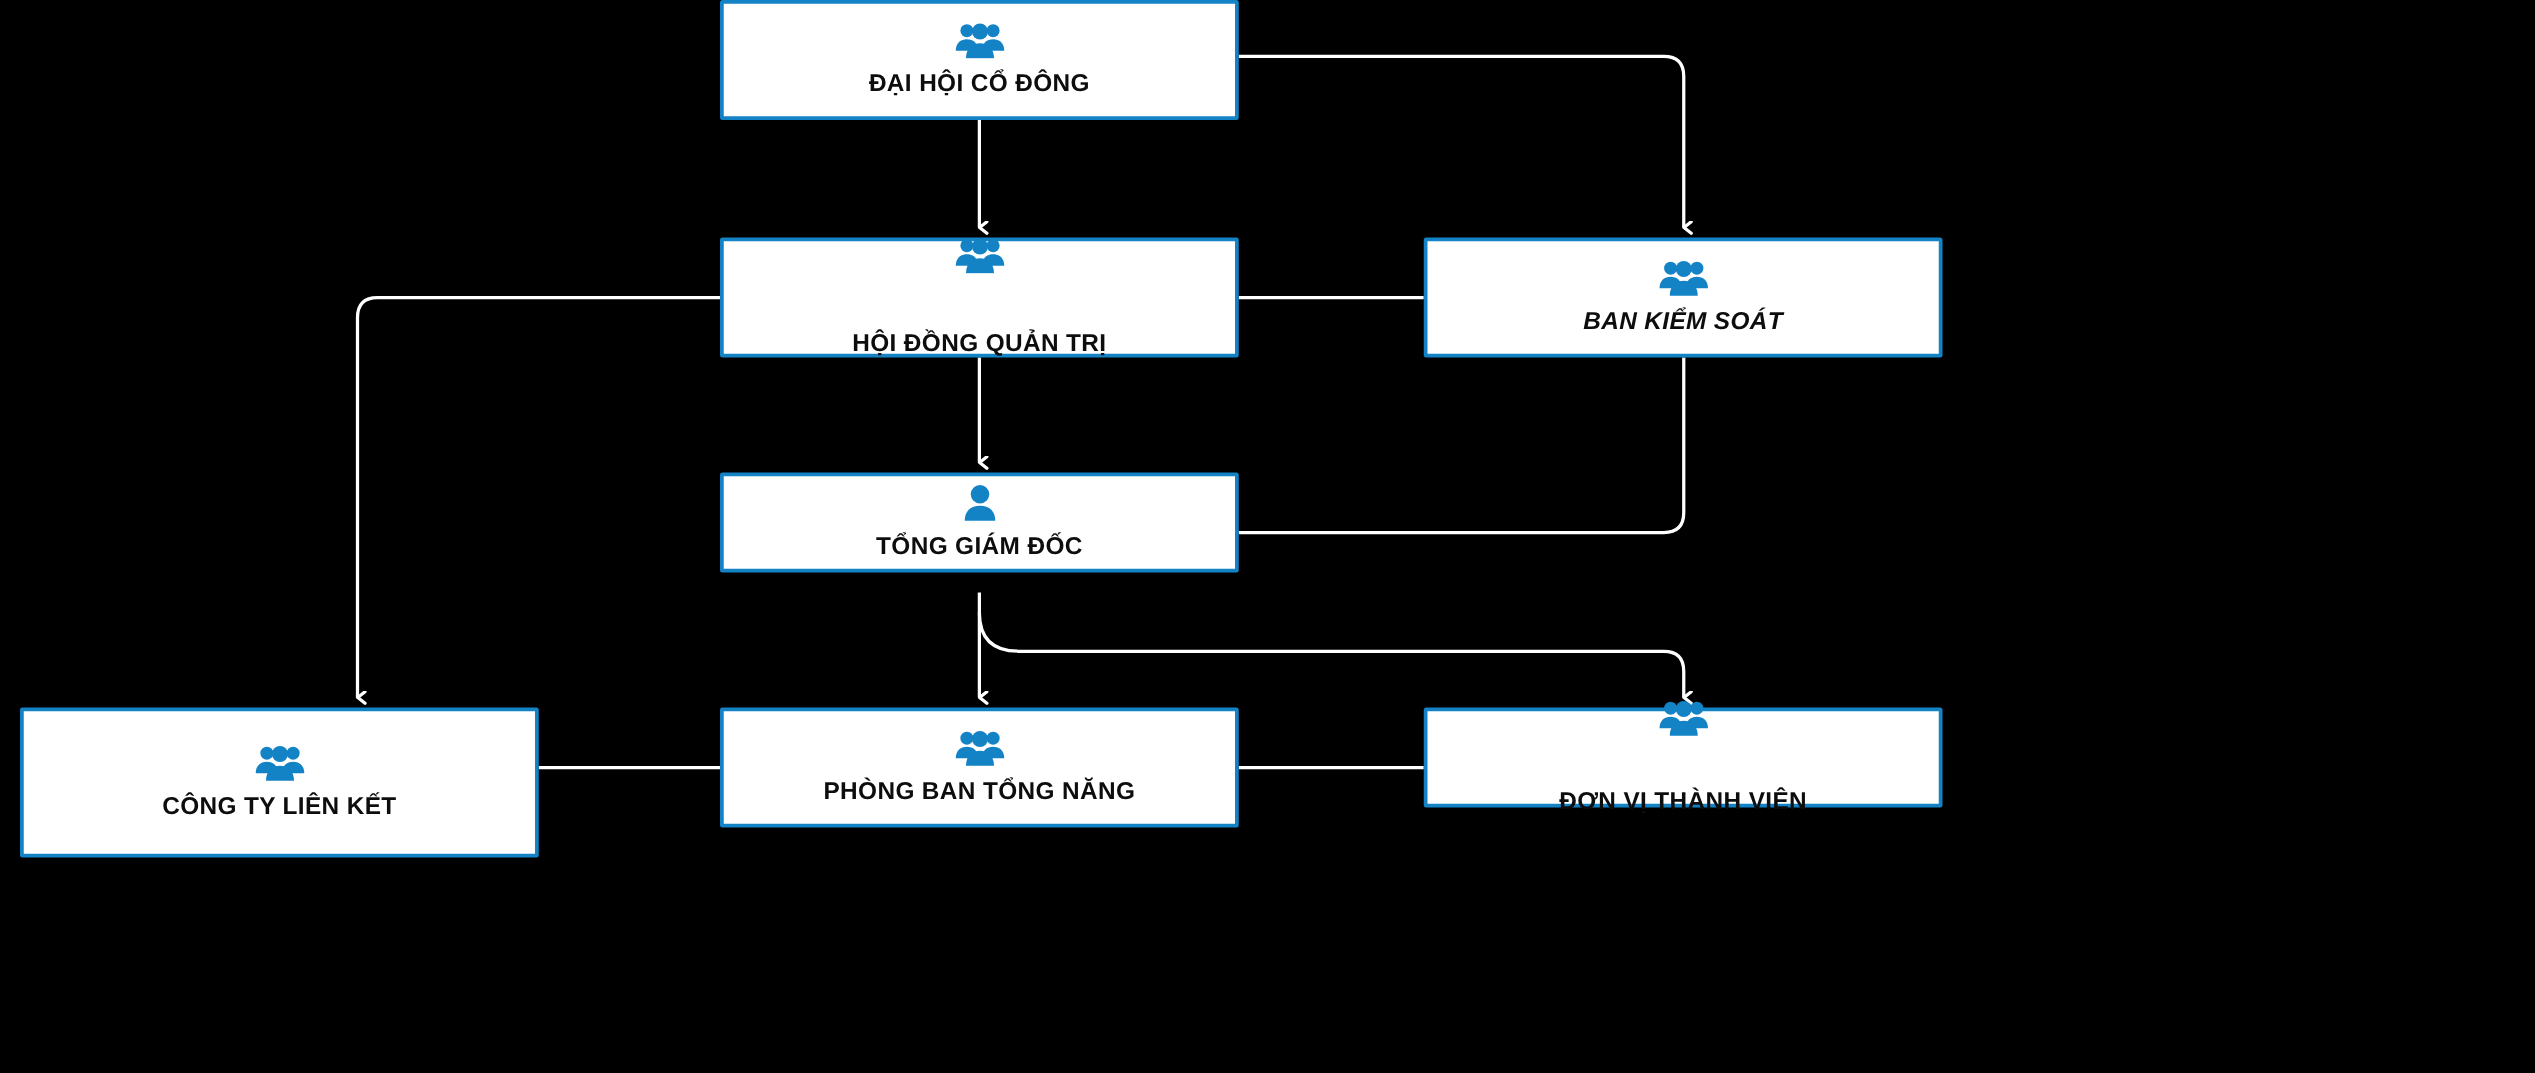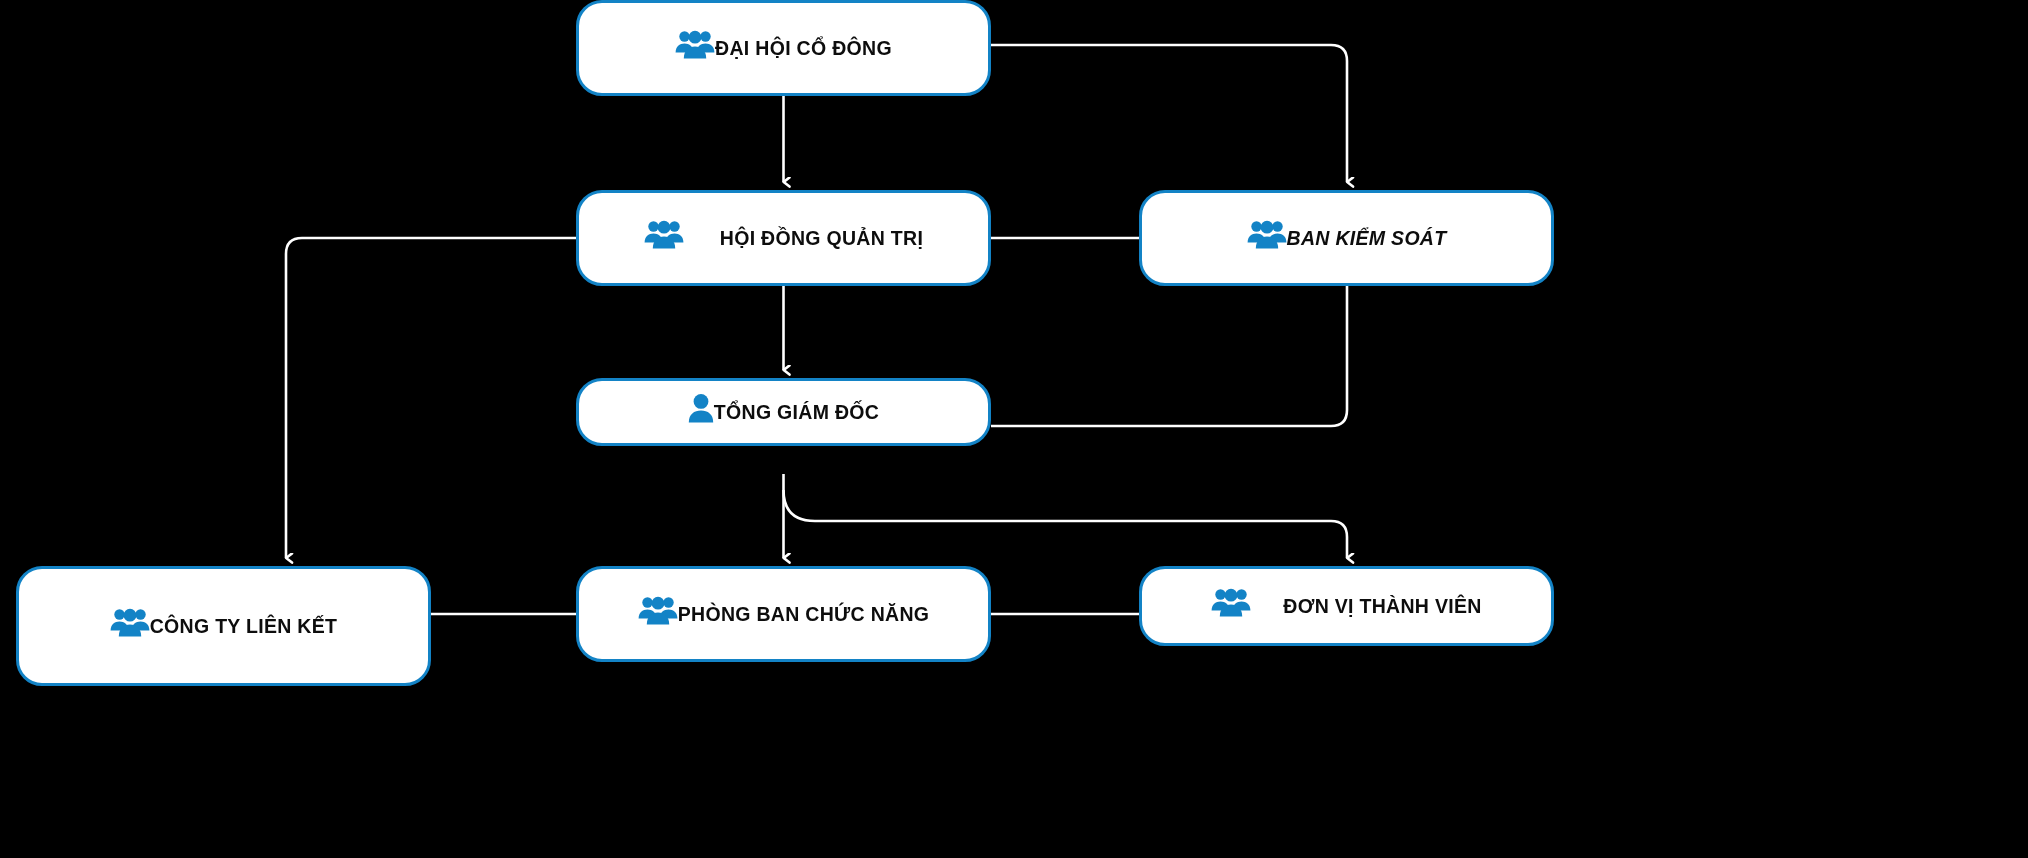--- a/index.html
+++ b/index.html
@@ -21,23 +21,23 @@
     top: 0;
     width: 2028px;
     height: 858px;
     pointer-events: none;
   }
   .node {
     position: absolute;
     box-sizing: border-box;
     background: #ffffff;
     border: 3px solid #1383c6;
-    border-radius: 26px;
+    border-radius: 2px;
     display: flex;
-    flex-direction: row;
+    flex-direction: column;
     align-items: center;
     justify-content: center;
     z-index: 3;
   }
   .node-icon {
     display: block;
     line-height: 0;
     margin-bottom: 9px;
   }
   .node-label {
@@ -127,21 +127,21 @@
           <path d="M0.6,23.5 C0.6,17.4 4.6,14.4 9.5,14.4 C14.4,14.4 18.4,17.4 18.4,23.5 Z"></path>
           <path d="M21.6,23.5 C21.6,17.4 25.6,14.4 30.5,14.4 C35.4,14.4 39.4,17.4 39.4,23.5 Z"></path>
           <circle cx="20" cy="8.2" r="6.4"></circle>
           <path d="M8.8,29.6 C8.8,21.7 13.6,17.6 20,17.6 C26.4,17.6 31.2,21.7 31.2,29.6 Z"></path>
         </g>
       </svg>
     </span>
     <span class="node-label">BAN KIỂM SOÁT</span>
   </div>
 
-  <div class="node" style="left:576px; top:378px; width:415px; height:68px;">
+  <div class="node" style="left:576px; top:378px; width:415px; height:80px;">
     <span class="node-icon">
       <svg width="26" height="30" viewBox="0 0 26 30">
         <g fill="#1383c6">
           <circle cx="13" cy="8.4" r="7.4"></circle>
           <path d="M0.8,29.6 C0.8,21.3 6.2,17.6 13,17.6 C19.8,17.6 25.2,21.3 25.2,29.6 Z"></path>
         </g>
       </svg>
     </span>
     <span class="node-label">TỔNG GIÁM ĐỐC</span>
   </div>
@@ -168,21 +168,21 @@
         <g fill="#1383c6">
           <circle cx="9.5" cy="7.5" r="5.2"></circle>
           <circle cx="30.5" cy="7.5" r="5.2"></circle>
           <path d="M0.6,23.5 C0.6,17.4 4.6,14.4 9.5,14.4 C14.4,14.4 18.4,17.4 18.4,23.5 Z"></path>
           <path d="M21.6,23.5 C21.6,17.4 25.6,14.4 30.5,14.4 C35.4,14.4 39.4,17.4 39.4,23.5 Z"></path>
           <circle cx="20" cy="8.2" r="6.4"></circle>
           <path d="M8.8,29.6 C8.8,21.7 13.6,17.6 20,17.6 C26.4,17.6 31.2,21.7 31.2,29.6 Z"></path>
         </g>
       </svg>
     </span>
-    <span class="node-label">PHÒNG BAN CHỨC NĂNG</span>
+    <span class="node-label">PHÒNG BAN TỔNG NĂNG</span>
   </div>
 
   <div class="node" style="left:1139px; top:566px; width:415px; height:80px;gap:32px;">
     <span class="node-icon">
       <svg width="40" height="30" viewBox="0 0 40 30">
         <g fill="#1383c6">
           <circle cx="9.5" cy="7.5" r="5.2"></circle>
           <circle cx="30.5" cy="7.5" r="5.2"></circle>
           <path d="M0.6,23.5 C0.6,17.4 4.6,14.4 9.5,14.4 C14.4,14.4 18.4,17.4 18.4,23.5 Z"></path>
           <path d="M21.6,23.5 C21.6,17.4 25.6,14.4 30.5,14.4 C35.4,14.4 39.4,17.4 39.4,23.5 Z"></path>

